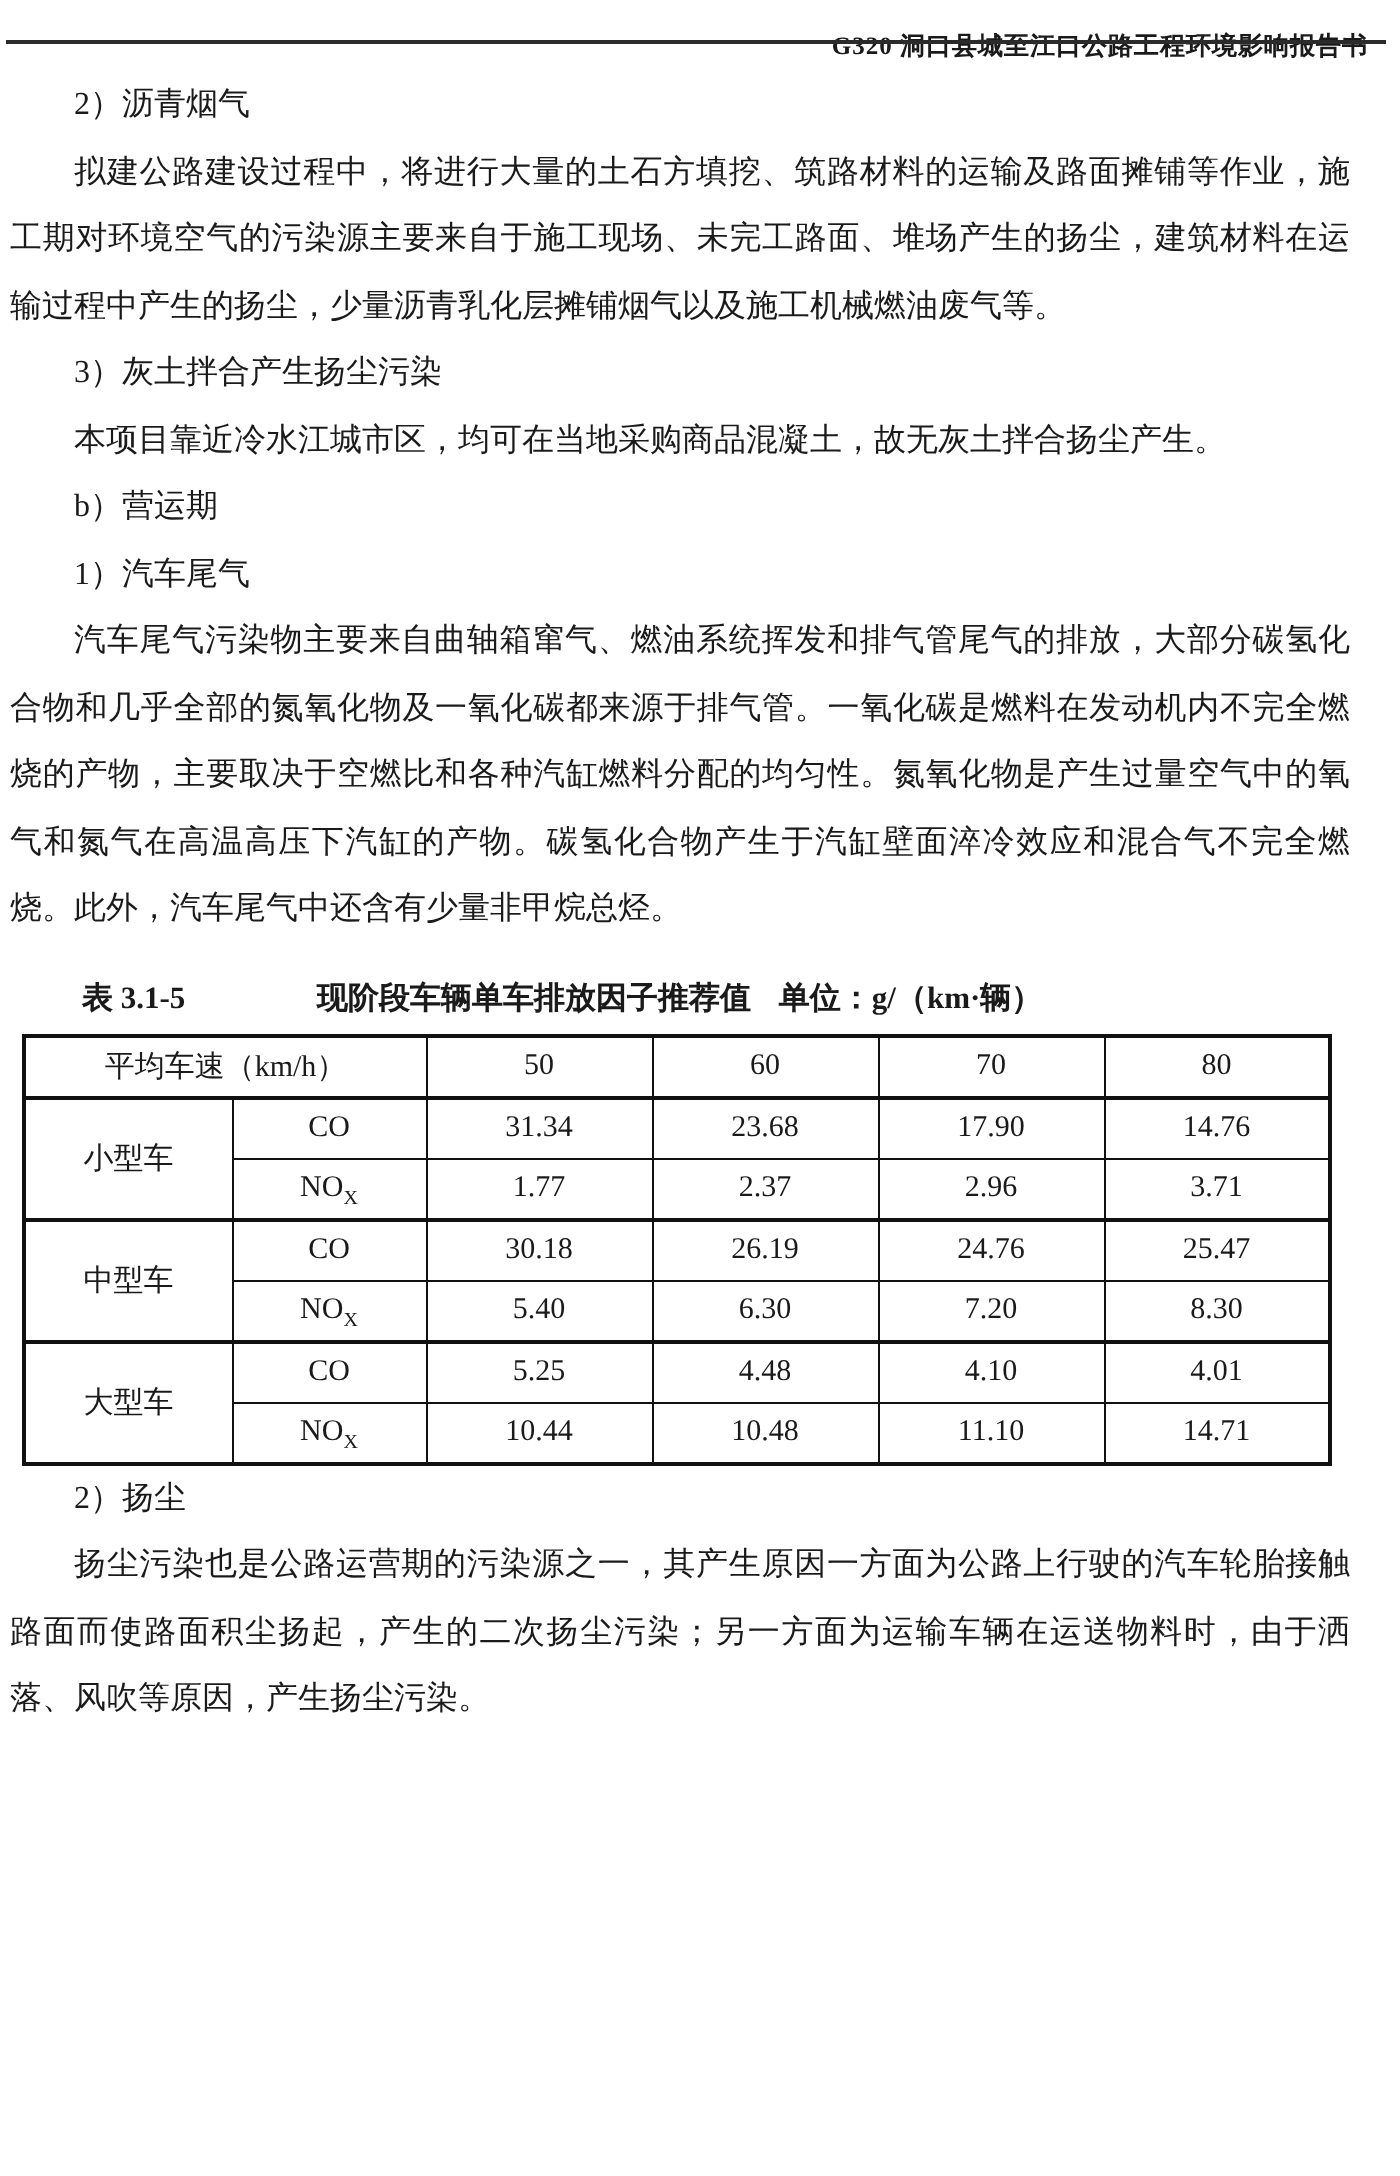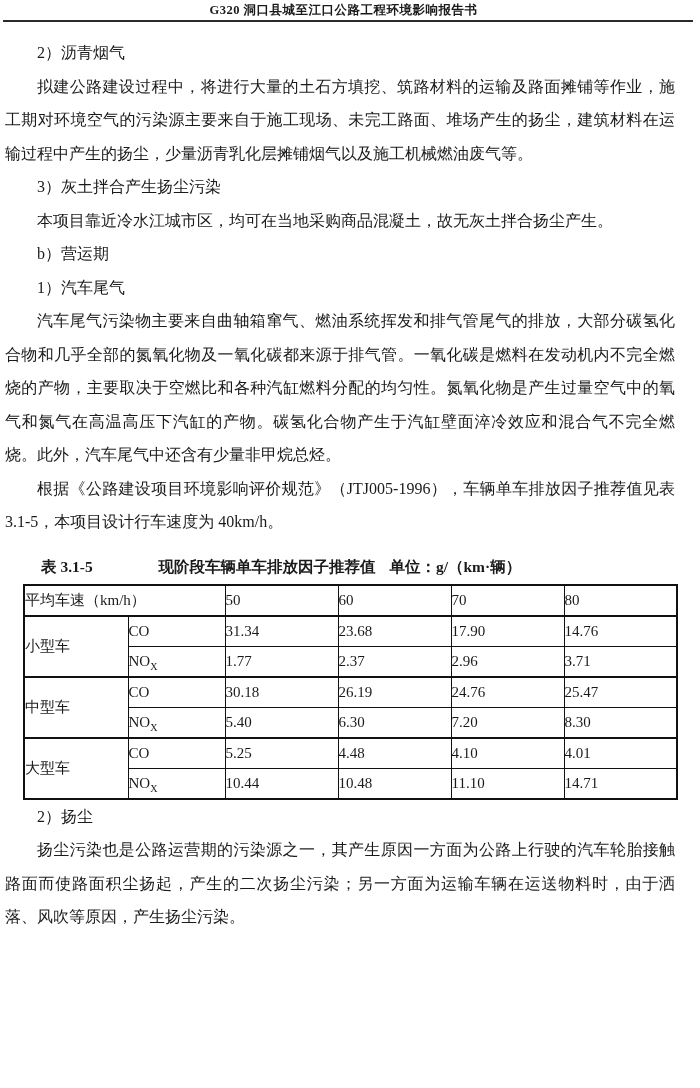--- a/index.html
+++ b/index.html
@@ -6,22 +6,22 @@
   .page {
     position:relative;
     width:700px; height:1088px;
     margin:0 auto;
     background:#ffffff;
     color:#1a1a1a;
     font-family:"Liberation Serif","DejaVu Serif",serif;
     overflow:hidden;
   }
   .header {
-    position:absolute; top:2px; left:3px; right:16px;
-    text-align:center;
+    position:absolute; top:15px; left:3px; right:16px;
+    text-align:right;
     font-size:12.5px; font-weight:bold;
     letter-spacing:0.5px;
     white-space:nowrap;
   }
   .header-rule {
     position:absolute; top:20px; left:3px; right:7px;
     border-top:2px solid #2b2b2b;
   }
   .body-area {
     position:absolute; top:36px; left:5px; width:670px;
@@ -32,25 +32,25 @@
   .caption {
     margin-top:16px;
     font-weight:bold; font-size:15.5px; line-height:24px;
     text-indent:0; text-align:left;
     white-space:nowrap;
   }
   .caption .cap-label { margin-left:36px; }
   .caption .cap-title { margin-left:62px; }
   .caption .cap-unit  { margin-left:10px; }
   table.emission {
-    margin-top:5px; margin-left:18px;
+    margin-top:5px; margin-left:6px;
     border-collapse:collapse; table-layout:fixed;
     width:653px;
     font-size:15px; line-height:normal;
-    text-align:left;
+    text-align:center;
     border:2px solid #111;
   }
   table.emission td {
     border:1px solid #111;
     height:29px; padding:0;
     vertical-align:middle;
   }
   table.emission tr.thead td { border-bottom-width:2px; }
   table.emission tr.gend td,
   table.emission td.gcell { border-bottom-width:2px;font-family:Liberation Serif, serif; }
@@ -71,21 +71,20 @@
 
   <div class="body-area">
 
     <p>2）沥青烟气</p>
     <p>拟建公路建设过程中，将进行大量的土石方填挖、筑路材料的运输及路面摊铺等作业，施工期对环境空气的污染源主要来自于施工现场、未完工路面、堆场产生的扬尘，建筑材料在运输过程中产生的扬尘，少量沥青乳化层摊铺烟气以及施工机械燃油废气等。</p>
     <p>3）灰土拌合产生扬尘污染</p>
     <p>本项目靠近冷水江城市区，均可在当地采购商品混凝土，故无灰土拌合扬尘产生。</p>
     <p>b）营运期</p>
     <p>1）汽车尾气</p>
     <p>汽车尾气污染物主要来自曲轴箱窜气、燃油系统挥发和排气管尾气的排放，大部分碳氢化合物和几乎全部的氮氧化物及一氧化碳都来源于排气管。一氧化碳是燃料在发动机内不完全燃烧的产物，主要取决于空燃比和各种汽缸燃料分配的均匀性。氮氧化物是产生过量空气中的氧气和氮气在高温高压下汽缸的产物。碳氢化合物产生于汽缸壁面淬冷效应和混合气不完全燃烧。此外，汽车尾气中还含有少量非甲烷总烃。</p>
-    <p>根据《公路建设项目环境影响评价规范》（JTJ005-1996），车辆单车排放因子推荐值见表 3.1-5，本项目设计行车速度为 40km/h。</p>
 
     <div class="caption">
       <span class="cap-label">表 3.1-5</span>
       <span class="cap-title">现阶段车辆单车排放因子推荐值</span>
       <span class="cap-unit">单位：g/（km·辆）</span>
     </div>
 
     <table class="emission">
       <colgroup>
         <col style="width:104px">

